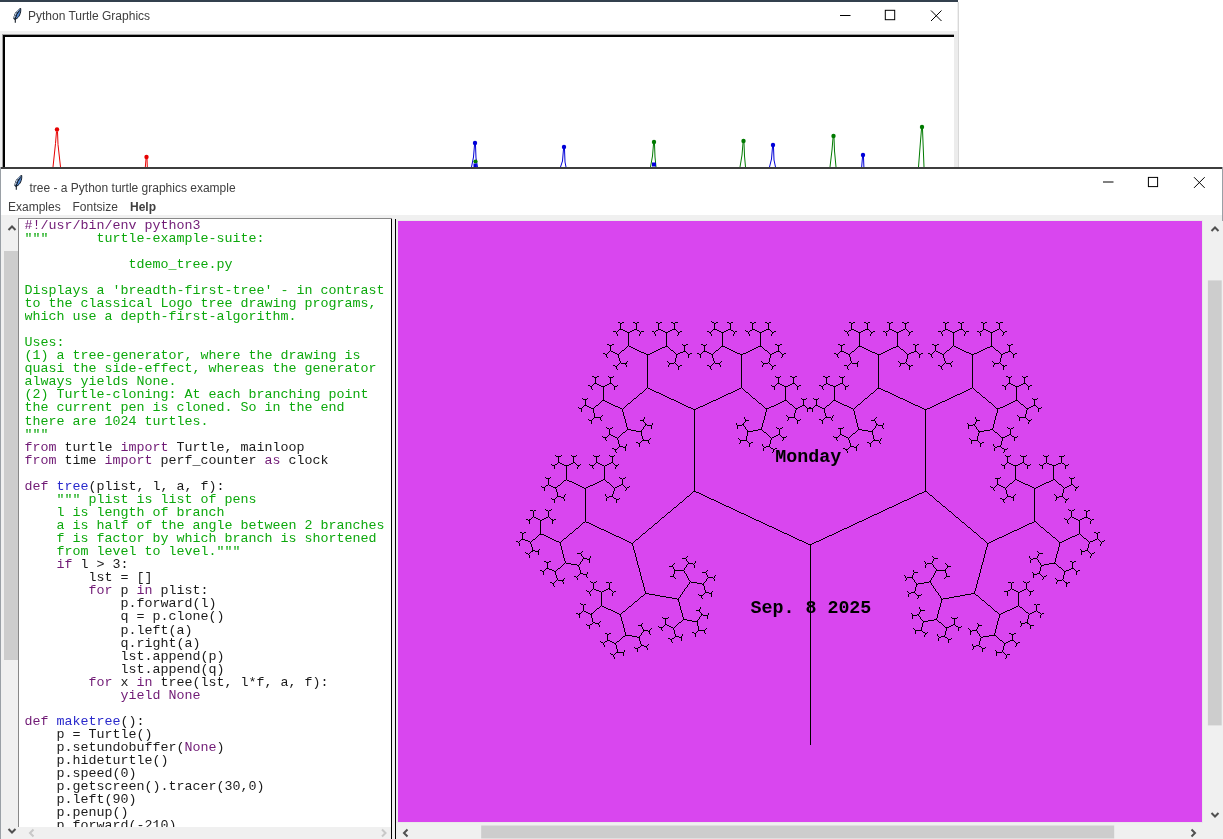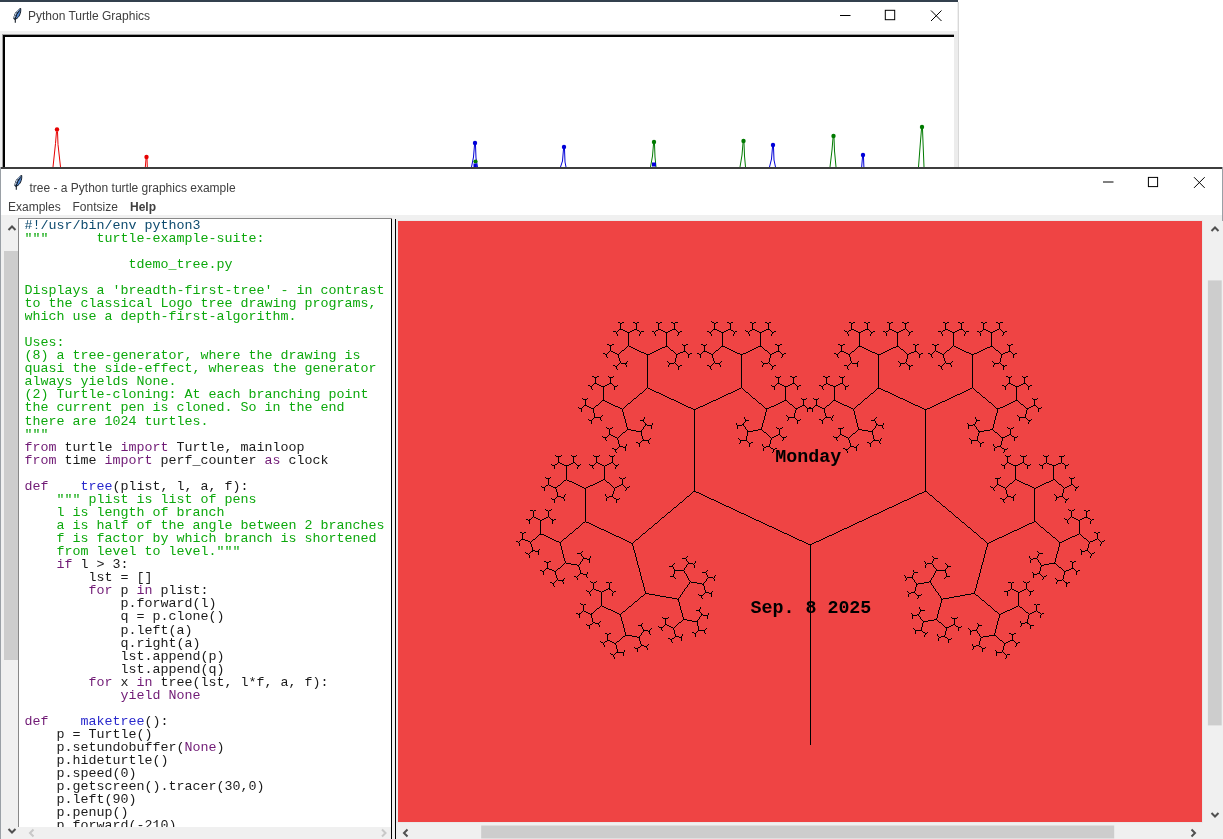--- a/index.html
+++ b/index.html
@@ -1,23 +1,23 @@
 <!DOCTYPE html>
 <html><head><meta charset="utf-8"><style>
 * { margin:0; padding:0; box-sizing:border-box; }
 body { width:1223px; height:839px; position:relative; overflow:hidden; background:#fff;
        font-family:"Liberation Sans", sans-serif; }
 .abs { position:absolute; }
 .code { font-family:"Liberation Mono", monospace; font-size:13.34px; line-height:13.07px;
         white-space:pre; color:#1a1a1a; letter-spacing:0; }
 .code i { font-style:normal; }
-.code i.c { color:#0c4a6e; }
+.code i.c { color:#701a75; }
 .code i.s { color:#0ca80c; }
 .code i.k { color:#701a75; }
-.code i.d { color:#2929cc;margin-left:24px; }
+.code i.d { color:#2929cc; }
 .cap { font-size:12px; color:#404040; }
 .sbtrack { background:#f0f0f0; }
 </style></head><body>
 
 <div class="abs" style="left:0;top:0;width:958px;height:167px;background:#f0f0f0;"></div>
 <div class="abs" style="left:0;top:0;width:958px;height:1.5px;background:#33404d;"></div>
 <div class="abs" style="left:0;top:1.5px;width:957px;height:29px;background:#fff;"></div>
 <div class="abs" style="left:11.5px;top:7.5px;"><svg width="10" height="15" viewBox="0 0 10 15">
 <path d="M8.7 0.4 C5.4 1.5 2.9 4.9 2.1 8.8 L1.9 11.0 C2.5 11.4 3.2 11.3 3.9 11.0 C7.0 9.6 9.2 5.2 8.7 0.4 Z" fill="#4f86d0" stroke="#141c26" stroke-width="1"></path>
 <path d="M7.6 2.4 C5.3 4.5 4.1 7.0 3.3 10.2 L3.3 14.8" stroke="#141c26" stroke-width="1.1" fill="none"></path>
@@ -100,21 +100,21 @@
 <div class="abs code" style="left:24.6px;top:218.6px;width:366px;height:608px;overflow:hidden;"><i class="c">#!/usr/bin/env python3</i>
 <i class="s">"""      turtle-example-suite:</i>
 
 <i class="s">             tdemo_tree.py</i>
 
 <i class="s">Displays a 'breadth-first-tree' - in contrast</i>
 <i class="s">to the classical Logo tree drawing programs,</i>
 <i class="s">which use a depth-first-algorithm.</i>
 
 <i class="s">Uses:</i>
-<i class="s">(8) a tree-generator, where the drawing is</i>
+<i class="s">(1) a tree-generator, where the drawing is</i>
 <i class="s">quasi the side-effect, whereas the generator</i>
 <i class="s">always yields None.</i>
 <i class="s">(2) Turtle-cloning: At each branching point</i>
 <i class="s">the current pen is cloned. So in the end</i>
 <i class="s">there are 1024 turtles.</i>
 <i class="s">"""</i>
 <i class="k">from</i> turtle <i class="k">import</i> Turtle, mainloop
 <i class="k">from</i> time <i class="k">import</i> perf_counter <i class="k">as</i> clock
 
 <i class="k">def</i> <i class="d">tree</i>(plist, l, a, f):
@@ -147,21 +147,21 @@
 <div class="abs" style="left:390.8px;top:219px;width:1.5px;height:620px;background:#000;"></div>
 <div class="abs" style="left:394.7px;top:219px;width:1.5px;height:620px;background:#000;"></div>
 
 <div class="abs sbtrack" style="left:20px;top:826.7px;width:370.8px;height:12.3px;"></div>
 <svg class="abs" style="left:20px;top:826.7px;" width="371" height="13">
 <polyline points="13.5,2.5 10,6 13.5,9.5" fill="none" stroke="#c8c8c8" stroke-width="2"></polyline>
 <polyline points="362,2.5 365.5,6 362,9.5" fill="none" stroke="#c8c8c8" stroke-width="2"></polyline>
 </svg>
 
 <div class="abs" style="left:396.2px;top:219.8px;width:807px;height:603px;background:#e9e9e9;"></div>
-<div class="abs" style="left:398.4px;top:221px;width:803.9px;height:600.6px;background:#ef4444;overflow:hidden;">
+<div class="abs" style="left:398.4px;top:221px;width:803.9px;height:600.6px;background:#d946ef;overflow:hidden;">
 <svg width="803.9" height="600.6" viewBox="398.4 221 803.9 600.6" style="position:absolute;left:0;top:0;">
 <path shape-rendering="crispEdges" d="M810.5 745.0L810.5 545.0M810.5 545.0L694.9 491.1M810.5 545.0L926.1 491.1M694.9 491.1L632.7 543.4M694.9 491.1L694.9 409.8M926.1 491.1L926.1 409.8M926.1 491.1L988.3 543.4M632.7 543.4L646.1 593.4M632.7 543.4L585.7 521.5M694.9 409.8L648.0 387.9M694.9 409.8L741.9 387.9M926.1 409.8L879.1 387.9M926.1 409.8L973.0 387.9M988.3 543.4L1035.3 521.5M988.3 543.4L974.9 593.4M646.1 593.4L678.6 599.2M646.1 593.4L620.8 614.6M585.7 521.5L560.4 542.7M585.7 521.5L585.7 488.4M648.0 387.9L622.7 409.2M648.0 387.9L648.0 354.9M741.9 387.9L741.9 354.9M741.9 387.9L767.2 409.2M879.1 387.9L853.8 409.2M879.1 387.9L879.1 354.9M973.0 387.9L973.0 354.9M973.0 387.9L998.3 409.2M1035.3 521.5L1035.3 488.4M1035.3 521.5L1060.6 542.7M974.9 593.4L1000.2 614.6M974.9 593.4L942.4 599.2M678.6 599.2L690.7 581.9M678.6 599.2L684.1 619.5M620.8 614.6L626.2 635.0M620.8 614.6L601.7 605.7M560.4 542.7L565.9 563.0M560.4 542.7L541.3 533.8M585.7 488.4L566.6 479.5M585.7 488.4L604.8 479.5M622.7 409.2L628.1 429.5M622.7 409.2L603.6 400.3M648.0 354.9L628.9 346.0M648.0 354.9L667.1 346.0M741.9 354.9L722.8 346.0M741.9 354.9L761.0 346.0M767.2 409.2L786.3 400.3M767.2 409.2L761.8 429.5M853.8 409.2L859.2 429.5M853.8 409.2L834.7 400.3M879.1 354.9L860.0 346.0M879.1 354.9L898.2 346.0M973.0 354.9L953.9 346.0M973.0 354.9L992.1 346.0M998.3 409.2L1017.4 400.3M998.3 409.2L992.9 429.5M1035.3 488.4L1016.2 479.5M1035.3 488.4L1054.4 479.5M1060.6 542.7L1079.7 533.8M1060.6 542.7L1055.1 563.0M1000.2 614.6L1019.3 605.7M1000.2 614.6L994.8 635.0M942.4 599.2L936.9 619.5M942.4 599.2L930.3 581.9M690.7 581.9L684.0 570.3M690.7 581.9L703.9 584.2M684.1 619.5L697.3 621.8M684.1 619.5L673.8 628.1M626.2 635.0L639.5 637.3M626.2 635.0L616.0 643.6M601.7 605.7L591.4 614.4M601.7 605.7L601.7 592.3M565.9 563.0L579.1 565.4M565.9 563.0L555.6 571.7M541.3 533.8L531.0 542.4M541.3 533.8L541.3 520.4M566.6 479.5L556.3 488.2M566.6 479.5L566.6 466.1M604.8 479.5L604.8 466.1M604.8 479.5L615.1 488.2M628.1 429.5L641.4 431.8M628.1 429.5L617.8 438.1M603.6 400.3L593.3 408.9M603.6 400.3L603.6 386.8M628.9 346.0L618.6 354.6M628.9 346.0L628.9 332.6M667.1 346.0L667.1 332.6M667.1 346.0L677.4 354.6M722.8 346.0L712.5 354.6M722.8 346.0L722.8 332.6M761.0 346.0L761.0 332.6M761.0 346.0L771.3 354.6M786.3 400.3L786.3 386.8M786.3 400.3L796.6 408.9M761.8 429.5L772.0 438.1M761.8 429.5L748.5 431.8M859.2 429.5L872.5 431.8M859.2 429.5L849.0 438.1M834.7 400.3L824.4 408.9M834.7 400.3L834.7 386.8M860.0 346.0L849.7 354.6M860.0 346.0L860.0 332.6M898.2 346.0L898.2 332.6M898.2 346.0L908.5 354.6M953.9 346.0L943.6 354.6M953.9 346.0L953.9 332.6M992.1 346.0L992.1 332.6M992.1 346.0L1002.4 354.6M1017.4 400.3L1017.4 386.8M1017.4 400.3L1027.7 408.9M992.9 429.5L1003.2 438.1M992.9 429.5L979.6 431.8M1016.2 479.5L1005.9 488.2M1016.2 479.5L1016.2 466.1M1054.4 479.5L1054.4 466.1M1054.4 479.5L1064.7 488.2M1079.7 533.8L1079.7 520.4M1079.7 533.8L1090.0 542.4M1055.1 563.0L1065.4 571.7M1055.1 563.0L1041.9 565.4M1019.3 605.7L1019.3 592.3M1019.3 605.7L1029.6 614.4M994.8 635.0L1005.0 643.6M994.8 635.0L981.5 637.3M936.9 619.5L947.2 628.1M936.9 619.5L923.7 621.8M930.3 581.9L917.1 584.2M930.3 581.9L937.0 570.3M684.0 570.3L675.5 571.0M684.0 570.3L688.9 563.3M703.9 584.2L708.8 577.2M703.9 584.2L706.1 592.5M697.3 621.8L702.2 614.8M697.3 621.8L699.5 630.1M673.8 628.1L676.0 636.4M673.8 628.1L666.0 624.5M639.5 637.3L644.4 630.3M639.5 637.3L641.7 645.6M616.0 643.6L618.2 651.9M616.0 643.6L608.2 640.0M591.4 614.4L593.6 622.6M591.4 614.4L583.7 610.8M601.7 592.3L593.9 588.7M601.7 592.3L609.5 588.7M579.1 565.4L584.0 558.4M579.1 565.4L581.3 573.6M555.6 571.7L557.8 579.9M555.6 571.7L547.8 568.1M531.0 542.4L533.3 550.7M531.0 542.4L523.3 538.8M541.3 520.4L533.6 516.8M541.3 520.4L549.1 516.8M556.3 488.2L558.6 496.4M556.3 488.2L548.6 484.5M566.6 466.1L558.9 462.5M566.6 466.1L574.4 462.5M604.8 466.1L597.0 462.5M604.8 466.1L612.6 462.5M615.1 488.2L622.8 484.5M615.1 488.2L612.9 496.4M641.4 431.8L646.3 424.8M641.4 431.8L643.6 440.1M617.8 438.1L620.1 446.4M617.8 438.1L610.1 434.5M593.3 408.9L595.5 417.2M593.3 408.9L585.6 405.3M603.6 386.8L595.8 383.2M603.6 386.8L611.3 383.2M618.6 354.6L620.8 362.9M618.6 354.6L610.9 351.0M628.9 332.6L621.1 329.0M628.9 332.6L636.7 329.0M667.1 332.6L659.3 329.0M667.1 332.6L674.8 329.0M677.4 354.6L685.1 351.0M677.4 354.6L675.1 362.9M712.5 354.6L714.8 362.9M712.5 354.6L704.8 351.0M722.8 332.6L715.1 329.0M722.8 332.6L730.6 329.0M761.0 332.6L753.2 329.0M761.0 332.6L768.7 329.0M771.3 354.6L779.0 351.0M771.3 354.6L769.1 362.9M786.3 386.8L778.5 383.2M786.3 386.8L794.1 383.2M796.6 408.9L804.3 405.3M796.6 408.9L794.4 417.2M772.0 438.1L779.8 434.5M772.0 438.1L769.8 446.4M748.5 431.8L746.3 440.1M748.5 431.8L743.6 424.8M872.5 431.8L877.4 424.8M872.5 431.8L874.7 440.1M849.0 438.1L851.2 446.4M849.0 438.1L841.2 434.5M824.4 408.9L826.6 417.2M824.4 408.9L816.7 405.3M834.7 386.8L826.9 383.2M834.7 386.8L842.5 383.2M849.7 354.6L851.9 362.9M849.7 354.6L842.0 351.0M860.0 332.6L852.3 329.0M860.0 332.6L867.8 329.0M898.2 332.6L890.4 329.0M898.2 332.6L905.9 329.0M908.5 354.6L916.2 351.0M908.5 354.6L906.2 362.9M943.6 354.6L945.9 362.9M943.6 354.6L935.9 351.0M953.9 332.6L946.2 329.0M953.9 332.6L961.7 329.0M992.1 332.6L984.3 329.0M992.1 332.6L999.9 329.0M1002.4 354.6L1010.1 351.0M1002.4 354.6L1000.2 362.9M1017.4 386.8L1009.7 383.2M1017.4 386.8L1025.2 383.2M1027.7 408.9L1035.4 405.3M1027.7 408.9L1025.5 417.2M1003.2 438.1L1010.9 434.5M1003.2 438.1L1000.9 446.4M979.6 431.8L977.4 440.1M979.6 431.8L974.7 424.8M1005.9 488.2L1008.1 496.4M1005.9 488.2L998.2 484.5M1016.2 466.1L1008.4 462.5M1016.2 466.1L1024.0 462.5M1054.4 466.1L1046.6 462.5M1054.4 466.1L1062.1 462.5M1064.7 488.2L1072.4 484.5M1064.7 488.2L1062.4 496.4M1079.7 520.4L1071.9 516.8M1079.7 520.4L1087.4 516.8M1090.0 542.4L1097.7 538.8M1090.0 542.4L1087.7 550.7M1065.4 571.7L1073.2 568.1M1065.4 571.7L1063.2 579.9M1041.9 565.4L1039.7 573.6M1041.9 565.4L1037.0 558.4M1019.3 592.3L1011.5 588.7M1019.3 592.3L1027.1 588.7M1029.6 614.4L1037.3 610.8M1029.6 614.4L1027.4 622.6M1005.0 643.6L1012.8 640.0M1005.0 643.6L1002.8 651.9M981.5 637.3L979.3 645.6M981.5 637.3L976.6 630.3M947.2 628.1L955.0 624.5M947.2 628.1L945.0 636.4M923.7 621.8L921.5 630.1M923.7 621.8L918.8 614.8M917.1 584.2L914.9 592.5M917.1 584.2L912.2 577.2M937.0 570.3L932.1 563.3M937.0 570.3L945.5 571.0M675.5 571.0L673.6 576.1M675.5 571.0L672.7 566.3M688.9 563.3L686.2 558.5M688.9 563.3L694.3 564.2M708.8 577.2L706.1 572.5M708.8 577.2L714.2 578.2M706.1 592.5L711.5 593.4M706.1 592.5L702.0 596.0M702.2 614.8L699.5 610.1M702.2 614.8L707.6 615.8M699.5 630.1L704.9 631.0M699.5 630.1L695.3 633.6M676.0 636.4L681.4 637.3M676.0 636.4L671.8 639.9M666.0 624.5L661.9 628.0M666.0 624.5L666.0 619.0M644.4 630.3L641.6 625.6M644.4 630.3L649.7 631.3M641.7 645.6L647.0 646.5M641.7 645.6L637.5 649.1M618.2 651.9L623.5 652.8M618.2 651.9L614.0 655.4M608.2 640.0L604.0 643.5M608.2 640.0L608.2 634.5M593.6 622.6L599.0 623.6M593.6 622.6L589.5 626.2M583.7 610.8L579.5 614.3M583.7 610.8L583.7 605.3M593.9 588.7L589.8 592.2M593.9 588.7L593.9 583.2M609.5 588.7L609.5 583.2M609.5 588.7L613.6 592.2M584.0 558.4L581.3 553.6M584.0 558.4L589.4 559.3M581.3 573.6L586.7 574.6M581.3 573.6L577.1 577.1M557.8 579.9L563.2 580.9M557.8 579.9L553.6 583.4M547.8 568.1L543.6 571.6M547.8 568.1L547.8 562.6M533.3 550.7L538.6 551.6M533.3 550.7L529.1 554.2M523.3 538.8L519.1 542.3M523.3 538.8L523.3 533.4M533.6 516.8L529.4 520.3M533.6 516.8L533.6 511.3M549.1 516.8L549.1 511.3M549.1 516.8L553.3 520.3M558.6 496.4L563.9 497.4M558.6 496.4L554.4 499.9M548.6 484.5L544.4 488.1M548.6 484.5L548.6 479.1M558.9 462.5L554.7 466.0M558.9 462.5L558.9 457.0M574.4 462.5L574.4 457.0M574.4 462.5L578.6 466.0M597.0 462.5L592.9 466.0M597.0 462.5L597.0 457.0M612.6 462.5L612.6 457.0M612.6 462.5L616.7 466.0M622.8 484.5L622.8 479.1M622.8 484.5L627.0 488.1M612.9 496.4L617.1 499.9M612.9 496.4L607.5 497.4M646.3 424.8L643.5 420.1M646.3 424.8L651.6 425.8M643.6 440.1L648.9 441.1M643.6 440.1L639.4 443.6M620.1 446.4L625.4 447.4M620.1 446.4L615.9 449.9M610.1 434.5L605.9 438.0M610.1 434.5L610.1 429.1M595.5 417.2L600.9 418.1M595.5 417.2L591.3 420.7M585.6 405.3L581.4 408.8M585.6 405.3L585.6 399.8M595.8 383.2L591.7 386.7M595.8 383.2L595.8 377.8M611.3 383.2L611.3 377.8M611.3 383.2L615.5 386.7M620.8 362.9L626.2 363.8M620.8 362.9L616.6 366.4M610.9 351.0L606.7 354.5M610.9 351.0L610.9 345.6M621.1 329.0L617.0 332.5M621.1 329.0L621.1 323.5M636.7 329.0L636.7 323.5M636.7 329.0L640.8 332.5M659.3 329.0L655.1 332.5M659.3 329.0L659.3 323.5M674.8 329.0L674.8 323.5M674.8 329.0L679.0 332.5M685.1 351.0L685.1 345.6M685.1 351.0L689.3 354.5M675.1 362.9L679.3 366.4M675.1 362.9L669.8 363.8M714.8 362.9L720.1 363.8M714.8 362.9L710.6 366.4M704.8 351.0L700.6 354.5M704.8 351.0L704.8 345.6M715.1 329.0L710.9 332.5M715.1 329.0L715.1 323.5M730.6 329.0L730.6 323.5M730.6 329.0L734.8 332.5M753.2 329.0L749.1 332.5M753.2 329.0L753.2 323.5M768.7 329.0L768.7 323.5M768.7 329.0L772.9 332.5M779.0 351.0L779.0 345.6M779.0 351.0L783.2 354.5M769.1 362.9L773.2 366.4M769.1 362.9L763.7 363.8M778.5 383.2L774.4 386.7M778.5 383.2L778.5 377.8M794.1 383.2L794.1 377.8M794.1 383.2L798.2 386.7M804.3 405.3L804.3 399.8M804.3 405.3L808.5 408.8M794.4 417.2L798.5 420.7M794.4 417.2L789.0 418.1M779.8 434.5L779.8 429.1M779.8 434.5L784.0 438.0M769.8 446.4L774.0 449.9M769.8 446.4L764.5 447.4M746.3 440.1L750.5 443.6M746.3 440.1L741.0 441.1M743.6 424.8L738.3 425.8M743.6 424.8L746.4 420.1M877.4 424.8L874.6 420.1M877.4 424.8L882.7 425.8M874.7 440.1L880.0 441.1M874.7 440.1L870.5 443.6M851.2 446.4L856.5 447.4M851.2 446.4L847.0 449.9M841.2 434.5L837.0 438.0M841.2 434.5L841.2 429.1M826.6 417.2L832.0 418.1M826.6 417.2L822.5 420.7M816.7 405.3L812.5 408.8M816.7 405.3L816.7 399.8M826.9 383.2L822.8 386.7M826.9 383.2L826.9 377.8M842.5 383.2L842.5 377.8M842.5 383.2L846.6 386.7M851.9 362.9L857.3 363.8M851.9 362.9L847.8 366.4M842.0 351.0L837.8 354.5M842.0 351.0L842.0 345.6M852.3 329.0L848.1 332.5M852.3 329.0L852.3 323.5M867.8 329.0L867.8 323.5M867.8 329.0L871.9 332.5M890.4 329.0L886.2 332.5M890.4 329.0L890.4 323.5M905.9 329.0L905.9 323.5M905.9 329.0L910.1 332.5M916.2 351.0L916.2 345.6M916.2 351.0L920.4 354.5M906.2 362.9L910.4 366.4M906.2 362.9L900.9 363.8M945.9 362.9L951.2 363.8M945.9 362.9L941.7 366.4M935.9 351.0L931.7 354.5M935.9 351.0L935.9 345.6M946.2 329.0L942.0 332.5M946.2 329.0L946.2 323.5M961.7 329.0L961.7 323.5M961.7 329.0L965.9 332.5M984.3 329.0L980.2 332.5M984.3 329.0L984.3 323.5M999.9 329.0L999.9 323.5M999.9 329.0L1004.0 332.5M1010.1 351.0L1010.1 345.6M1010.1 351.0L1014.3 354.5M1000.2 362.9L1004.4 366.4M1000.2 362.9L994.8 363.8M1009.7 383.2L1005.5 386.7M1009.7 383.2L1009.7 377.8M1025.2 383.2L1025.2 377.8M1025.2 383.2L1029.3 386.7M1035.4 405.3L1035.4 399.8M1035.4 405.3L1039.6 408.8M1025.5 417.2L1029.7 420.7M1025.5 417.2L1020.1 418.1M1010.9 434.5L1010.9 429.1M1010.9 434.5L1015.1 438.0M1000.9 446.4L1005.1 449.9M1000.9 446.4L995.6 447.4M977.4 440.1L981.6 443.6M977.4 440.1L972.1 441.1M974.7 424.8L969.4 425.8M974.7 424.8L977.5 420.1M1008.1 496.4L1013.5 497.4M1008.1 496.4L1003.9 499.9M998.2 484.5L994.0 488.1M998.2 484.5L998.2 479.1M1008.4 462.5L1004.3 466.0M1008.4 462.5L1008.4 457.0M1024.0 462.5L1024.0 457.0M1024.0 462.5L1028.1 466.0M1046.6 462.5L1042.4 466.0M1046.6 462.5L1046.6 457.0M1062.1 462.5L1062.1 457.0M1062.1 462.5L1066.3 466.0M1072.4 484.5L1072.4 479.1M1072.4 484.5L1076.6 488.1M1062.4 496.4L1066.6 499.9M1062.4 496.4L1057.1 497.4M1071.9 516.8L1067.7 520.3M1071.9 516.8L1071.9 511.3M1087.4 516.8L1087.4 511.3M1087.4 516.8L1091.6 520.3M1097.7 538.8L1097.7 533.4M1097.7 538.8L1101.9 542.3M1087.7 550.7L1091.9 554.2M1087.7 550.7L1082.4 551.6M1073.2 568.1L1073.2 562.6M1073.2 568.1L1077.4 571.6M1063.2 579.9L1067.4 583.4M1063.2 579.9L1057.8 580.9M1039.7 573.6L1043.9 577.1M1039.7 573.6L1034.3 574.6M1037.0 558.4L1031.6 559.3M1037.0 558.4L1039.7 553.6M1011.5 588.7L1007.4 592.2M1011.5 588.7L1011.5 583.2M1027.1 588.7L1027.1 583.2M1027.1 588.7L1031.2 592.2M1037.3 610.8L1037.3 605.3M1037.3 610.8L1041.5 614.3M1027.4 622.6L1031.5 626.2M1027.4 622.6L1022.0 623.6M1012.8 640.0L1012.8 634.5M1012.8 640.0L1017.0 643.5M1002.8 651.9L1007.0 655.4M1002.8 651.9L997.5 652.8M979.3 645.6L983.5 649.1M979.3 645.6L974.0 646.5M976.6 630.3L971.3 631.3M976.6 630.3L979.4 625.6M955.0 624.5L955.0 619.0M955.0 624.5L959.1 628.0M945.0 636.4L949.2 639.9M945.0 636.4L939.6 637.3M921.5 630.1L925.7 633.6M921.5 630.1L916.1 631.0M918.8 614.8L913.4 615.8M918.8 614.8L921.5 610.1M914.9 592.5L919.0 596.0M914.9 592.5L909.5 593.4M912.2 577.2L906.8 578.2M912.2 577.2L914.9 572.5M932.1 563.3L926.7 564.2M932.1 563.3L934.8 558.5M945.5 571.0L948.3 566.3M945.5 571.0L947.4 576.1M673.6 576.1L676.1 578.6M673.6 576.1L670.1 576.4M672.7 566.3L669.3 566.6M672.7 566.3L674.7 563.4M686.2 558.5L682.7 558.8M686.2 558.5L688.2 555.7M694.3 564.2L696.3 561.4M694.3 564.2L695.2 567.6M706.1 572.5L702.6 572.8M706.1 572.5L708.1 569.6M714.2 578.2L716.2 575.3M714.2 578.2L715.1 581.5M711.5 593.4L713.5 590.6M711.5 593.4L712.4 596.8M702.0 596.0L702.9 599.4M702.0 596.0L698.8 594.5M699.5 610.1L696.0 610.4M699.5 610.1L701.5 607.2M707.6 615.8L709.6 612.9M707.6 615.8L708.5 619.1M704.9 631.0L706.9 628.2M704.9 631.0L705.8 634.4M695.3 633.6L696.2 637.0M695.3 633.6L692.2 632.1M681.4 637.3L683.4 634.5M681.4 637.3L682.3 640.7M671.8 639.9L672.7 643.3M671.8 639.9L668.7 638.4M661.9 628.0L662.8 631.4M661.9 628.0L658.7 626.5M666.0 619.0L662.9 617.6M666.0 619.0L669.2 617.6M641.6 625.6L638.2 625.9M641.6 625.6L643.6 622.7M649.7 631.3L651.7 628.4M649.7 631.3L650.6 634.6M647.0 646.5L649.0 643.7M647.0 646.5L647.9 649.9M637.5 649.1L638.4 652.5M637.5 649.1L634.3 647.6M623.5 652.8L625.5 650.0M623.5 652.8L624.4 656.2M614.0 655.4L614.9 658.8M614.0 655.4L610.8 653.9M604.0 643.5L604.9 646.9M604.0 643.5L600.9 642.0M608.2 634.5L605.0 633.1M608.2 634.5L611.3 633.1M599.0 623.6L601.0 620.7M599.0 623.6L599.9 627.0M589.5 626.2L590.4 629.5M589.5 626.2L586.3 624.7M579.5 614.3L580.4 617.6M579.5 614.3L576.3 612.8M583.7 605.3L580.5 603.8M583.7 605.3L586.8 603.8M589.8 592.2L590.7 595.6M589.8 592.2L586.6 590.7M593.9 583.2L590.8 581.8M593.9 583.2L597.1 581.8M609.5 583.2L606.3 581.8M609.5 583.2L612.6 581.8M613.6 592.2L616.8 590.7M613.6 592.2L612.7 595.6M581.3 553.6L577.8 553.9M581.3 553.6L583.3 550.8M589.4 559.3L591.4 556.5M589.4 559.3L590.3 562.7M586.7 574.6L588.7 571.7M586.7 574.6L587.6 577.9M577.1 577.1L578.0 580.5M577.1 577.1L574.0 575.7M563.2 580.9L565.2 578.0M563.2 580.9L564.1 584.2M553.6 583.4L554.5 586.8M553.6 583.4L550.5 582.0M543.6 571.6L544.5 574.9M543.6 571.6L540.5 570.1M547.8 562.6L544.7 561.1M547.8 562.6L551.0 561.1M538.6 551.6L540.6 548.8M538.6 551.6L539.5 555.0M529.1 554.2L530.0 557.6M529.1 554.2L525.9 552.7M519.1 542.3L520.0 545.7M519.1 542.3L516.0 540.8M523.3 533.4L520.1 531.9M523.3 533.4L526.4 531.9M529.4 520.3L530.3 523.6M529.4 520.3L526.2 518.8M533.6 511.3L530.4 509.8M533.6 511.3L536.7 509.8M549.1 511.3L545.9 509.8M549.1 511.3L552.2 509.8M553.3 520.3L556.4 518.8M553.3 520.3L552.4 523.6M563.9 497.4L565.9 494.5M563.9 497.4L564.8 500.7M554.4 499.9L555.3 503.3M554.4 499.9L551.2 498.5M544.4 488.1L545.3 491.4M544.4 488.1L541.3 486.6M548.6 479.1L545.4 477.6M548.6 479.1L551.7 477.6M554.7 466.0L555.6 469.4M554.7 466.0L551.5 464.5M558.9 457.0L555.7 455.6M558.9 457.0L562.0 455.6M574.4 457.0L571.2 455.6M574.4 457.0L577.5 455.6M578.6 466.0L581.7 464.5M578.6 466.0L577.7 469.4M592.9 466.0L593.8 469.4M592.9 466.0L589.7 464.5M597.0 457.0L593.9 455.6M597.0 457.0L600.2 455.6M612.6 457.0L609.4 455.6M612.6 457.0L615.7 455.6M616.7 466.0L619.9 464.5M616.7 466.0L615.8 469.4M622.8 479.1L619.7 477.6M622.8 479.1L626.0 477.6M627.0 488.1L630.2 486.6M627.0 488.1L626.1 491.4M617.1 499.9L620.2 498.5M617.1 499.9L616.2 503.3M607.5 497.4L606.6 500.7M607.5 497.4L605.5 494.5M643.5 420.1L640.1 420.4M643.5 420.1L645.5 417.3M651.6 425.8L653.6 422.9M651.6 425.8L652.5 429.1M648.9 441.1L650.9 438.2M648.9 441.1L649.8 444.4M639.4 443.6L640.3 447.0M639.4 443.6L636.2 442.1M625.4 447.4L627.4 444.5M625.4 447.4L626.3 450.7M615.9 449.9L616.8 453.3M615.9 449.9L612.7 448.4M605.9 438.0L606.8 441.4M605.9 438.0L602.8 436.6M610.1 429.1L606.9 427.6M610.1 429.1L613.2 427.6M600.9 418.1L602.9 415.3M600.9 418.1L601.8 421.5M591.3 420.7L592.2 424.0M591.3 420.7L588.2 419.2M581.4 408.8L582.3 412.1M581.4 408.8L578.2 407.3M585.6 399.8L582.4 398.4M585.6 399.8L588.7 398.4M591.7 386.7L592.6 390.1M591.7 386.7L588.5 385.3M595.8 377.8L592.7 376.3M595.8 377.8L599.0 376.3M611.3 377.8L608.2 376.3M611.3 377.8L614.5 376.3M615.5 386.7L618.7 385.3M615.5 386.7L614.6 390.1M626.2 363.8L628.2 361.0M626.2 363.8L627.1 367.2M616.6 366.4L617.5 369.8M616.6 366.4L613.5 364.9M606.7 354.5L607.6 357.9M606.7 354.5L603.5 353.1M610.9 345.6L607.7 344.1M610.9 345.6L614.0 344.1M617.0 332.5L617.9 335.8M617.0 332.5L613.8 331.0M621.1 323.5L618.0 322.0M621.1 323.5L624.3 322.0M636.7 323.5L633.5 322.0M636.7 323.5L639.8 322.0M640.8 332.5L644.0 331.0M640.8 332.5L639.9 335.8M655.1 332.5L656.0 335.8M655.1 332.5L652.0 331.0M659.3 323.5L656.2 322.0M659.3 323.5L662.5 322.0M674.8 323.5L671.7 322.0M674.8 323.5L678.0 322.0M679.0 332.5L682.2 331.0M679.0 332.5L678.1 335.8M685.1 345.6L682.0 344.1M685.1 345.6L688.3 344.1M689.3 354.5L692.4 353.1M689.3 354.5L688.4 357.9M679.3 366.4L682.5 364.9M679.3 366.4L678.4 369.8M669.8 363.8L668.9 367.2M669.8 363.8L667.8 361.0M720.1 363.8L722.1 361.0M720.1 363.8L721.0 367.2M710.6 366.4L711.5 369.8M710.6 366.4L707.4 364.9M700.6 354.5L701.5 357.9M700.6 354.5L697.4 353.1M704.8 345.6L701.6 344.1M704.8 345.6L707.9 344.1M710.9 332.5L711.8 335.8M710.9 332.5L707.7 331.0M715.1 323.5L711.9 322.0M715.1 323.5L718.2 322.0M730.6 323.5L727.4 322.0M730.6 323.5L733.7 322.0M734.8 332.5L737.9 331.0M734.8 332.5L733.9 335.8M749.1 332.5L750.0 335.8M749.1 332.5L745.9 331.0M753.2 323.5L750.1 322.0M753.2 323.5L756.4 322.0M768.7 323.5L765.6 322.0M768.7 323.5L771.9 322.0M772.9 332.5L776.1 331.0M772.9 332.5L772.0 335.8M779.0 345.6L775.9 344.1M779.0 345.6L782.2 344.1M783.2 354.5L786.4 353.1M783.2 354.5L782.3 357.9M773.2 366.4L776.4 364.9M773.2 366.4L772.3 369.8M763.7 363.8L762.8 367.2M763.7 363.8L761.7 361.0M774.4 386.7L775.3 390.1M774.4 386.7L771.2 385.3M778.5 377.8L775.4 376.3M778.5 377.8L781.7 376.3M794.1 377.8L790.9 376.3M794.1 377.8L797.2 376.3M798.2 386.7L801.4 385.3M798.2 386.7L797.3 390.1M804.3 399.8L801.2 398.4M804.3 399.8L807.5 398.4M808.5 408.8L811.7 407.3M808.5 408.8L807.6 412.1M798.5 420.7L801.7 419.2M798.5 420.7L797.6 424.0M789.0 418.1L788.1 421.5M789.0 418.1L787.0 415.3M779.8 429.1L776.7 427.6M779.8 429.1L783.0 427.6M784.0 438.0L787.1 436.6M784.0 438.0L783.1 441.4M774.0 449.9L777.2 448.4M774.0 449.9L773.1 453.3M764.5 447.4L763.6 450.7M764.5 447.4L762.5 444.5M750.5 443.6L753.7 442.1M750.5 443.6L749.6 447.0M741.0 441.1L740.1 444.4M741.0 441.1L739.0 438.2M738.3 425.8L737.4 429.1M738.3 425.8L736.3 422.9M746.4 420.1L744.4 417.3M746.4 420.1L749.8 420.4M874.6 420.1L871.2 420.4M874.6 420.1L876.6 417.3M882.7 425.8L884.7 422.9M882.7 425.8L883.6 429.1M880.0 441.1L882.0 438.2M880.0 441.1L880.9 444.4M870.5 443.6L871.4 447.0M870.5 443.6L867.3 442.1M856.5 447.4L858.5 444.5M856.5 447.4L857.4 450.7M847.0 449.9L847.9 453.3M847.0 449.9L843.8 448.4M837.0 438.0L837.9 441.4M837.0 438.0L833.9 436.6M841.2 429.1L838.0 427.6M841.2 429.1L844.3 427.6M832.0 418.1L834.0 415.3M832.0 418.1L832.9 421.5M822.5 420.7L823.4 424.0M822.5 420.7L819.3 419.2M812.5 408.8L813.4 412.1M812.5 408.8L809.3 407.3M816.7 399.8L813.5 398.4M816.7 399.8L819.8 398.4M822.8 386.7L823.7 390.1M822.8 386.7L819.6 385.3M826.9 377.8L823.8 376.3M826.9 377.8L830.1 376.3M842.5 377.8L839.3 376.3M842.5 377.8L845.6 376.3M846.6 386.7L849.8 385.3M846.6 386.7L845.7 390.1M857.3 363.8L859.3 361.0M857.3 363.8L858.2 367.2M847.8 366.4L848.7 369.8M847.8 366.4L844.6 364.9M837.8 354.5L838.7 357.9M837.8 354.5L834.6 353.1M842.0 345.6L838.8 344.1M842.0 345.6L845.1 344.1M848.1 332.5L849.0 335.8M848.1 332.5L844.9 331.0M852.3 323.5L849.1 322.0M852.3 323.5L855.4 322.0M867.8 323.5L864.6 322.0M867.8 323.5L870.9 322.0M871.9 332.5L875.1 331.0M871.9 332.5L871.0 335.8M886.2 332.5L887.1 335.8M886.2 332.5L883.1 331.0M890.4 323.5L887.3 322.0M890.4 323.5L893.6 322.0M905.9 323.5L902.8 322.0M905.9 323.5L909.1 322.0M910.1 332.5L913.3 331.0M910.1 332.5L909.2 335.8M916.2 345.6L913.1 344.1M916.2 345.6L919.4 344.1M920.4 354.5L923.6 353.1M920.4 354.5L919.5 357.9M910.4 366.4L913.6 364.9M910.4 366.4L909.5 369.8M900.9 363.8L900.0 367.2M900.9 363.8L898.9 361.0M951.2 363.8L953.2 361.0M951.2 363.8L952.1 367.2M941.7 366.4L942.6 369.8M941.7 366.4L938.5 364.9M931.7 354.5L932.6 357.9M931.7 354.5L928.6 353.1M935.9 345.6L932.7 344.1M935.9 345.6L939.0 344.1M942.0 332.5L942.9 335.8M942.0 332.5L938.8 331.0M946.2 323.5L943.0 322.0M946.2 323.5L949.3 322.0M961.7 323.5L958.5 322.0M961.7 323.5L964.8 322.0M965.9 332.5L969.0 331.0M965.9 332.5L965.0 335.8M980.2 332.5L981.1 335.8M980.2 332.5L977.0 331.0M984.3 323.5L981.2 322.0M984.3 323.5L987.5 322.0M999.9 323.5L996.7 322.0M999.9 323.5L1003.0 322.0M1004.0 332.5L1007.2 331.0M1004.0 332.5L1003.1 335.8M1010.1 345.6L1007.0 344.1M1010.1 345.6L1013.3 344.1M1014.3 354.5L1017.5 353.1M1014.3 354.5L1013.4 357.9M1004.4 366.4L1007.5 364.9M1004.4 366.4L1003.5 369.8M994.8 363.8L993.9 367.2M994.8 363.8L992.8 361.0M1005.5 386.7L1006.4 390.1M1005.5 386.7L1002.3 385.3M1009.7 377.8L1006.5 376.3M1009.7 377.8L1012.8 376.3M1025.2 377.8L1022.0 376.3M1025.2 377.8L1028.3 376.3M1029.3 386.7L1032.5 385.3M1029.3 386.7L1028.4 390.1M1035.4 399.8L1032.3 398.4M1035.4 399.8L1038.6 398.4M1039.6 408.8L1042.8 407.3M1039.6 408.8L1038.7 412.1M1029.7 420.7L1032.8 419.2M1029.7 420.7L1028.8 424.0M1020.1 418.1L1019.2 421.5M1020.1 418.1L1018.1 415.3M1010.9 429.1L1007.8 427.6M1010.9 429.1L1014.1 427.6M1015.1 438.0L1018.2 436.6M1015.1 438.0L1014.2 441.4M1005.1 449.9L1008.3 448.4M1005.1 449.9L1004.2 453.3M995.6 447.4L994.7 450.7M995.6 447.4L993.6 444.5M981.6 443.6L984.8 442.1M981.6 443.6L980.7 447.0M972.1 441.1L971.2 444.4M972.1 441.1L970.1 438.2M969.4 425.8L968.5 429.1M969.4 425.8L967.4 422.9M977.5 420.1L975.5 417.3M977.5 420.1L980.9 420.4M1013.5 497.4L1015.5 494.5M1013.5 497.4L1014.4 500.7M1003.9 499.9L1004.8 503.3M1003.9 499.9L1000.8 498.5M994.0 488.1L994.9 491.4M994.0 488.1L990.8 486.6M998.2 479.1L995.0 477.6M998.2 479.1L1001.3 477.6M1004.3 466.0L1005.2 469.4M1004.3 466.0L1001.1 464.5M1008.4 457.0L1005.3 455.6M1008.4 457.0L1011.6 455.6M1024.0 457.0L1020.8 455.6M1024.0 457.0L1027.1 455.6M1028.1 466.0L1031.3 464.5M1028.1 466.0L1027.2 469.4M1042.4 466.0L1043.3 469.4M1042.4 466.0L1039.3 464.5M1046.6 457.0L1043.5 455.6M1046.6 457.0L1049.8 455.6M1062.1 457.0L1059.0 455.6M1062.1 457.0L1065.3 455.6M1066.3 466.0L1069.5 464.5M1066.3 466.0L1065.4 469.4M1072.4 479.1L1069.3 477.6M1072.4 479.1L1075.6 477.6M1076.6 488.1L1079.7 486.6M1076.6 488.1L1075.7 491.4M1066.6 499.9L1069.8 498.5M1066.6 499.9L1065.7 503.3M1057.1 497.4L1056.2 500.7M1057.1 497.4L1055.1 494.5M1067.7 520.3L1068.6 523.6M1067.7 520.3L1064.6 518.8M1071.9 511.3L1068.8 509.8M1071.9 511.3L1075.1 509.8M1087.4 511.3L1084.3 509.8M1087.4 511.3L1090.6 509.8M1091.6 520.3L1094.8 518.8M1091.6 520.3L1090.7 523.6M1097.7 533.4L1094.6 531.9M1097.7 533.4L1100.9 531.9M1101.9 542.3L1105.0 540.8M1101.9 542.3L1101.0 545.7M1091.9 554.2L1095.1 552.7M1091.9 554.2L1091.0 557.6M1082.4 551.6L1081.5 555.0M1082.4 551.6L1080.4 548.8M1073.2 562.6L1070.0 561.1M1073.2 562.6L1076.3 561.1M1077.4 571.6L1080.5 570.1M1077.4 571.6L1076.5 574.9M1067.4 583.4L1070.5 582.0M1067.4 583.4L1066.5 586.8M1057.8 580.9L1056.9 584.2M1057.8 580.9L1055.8 578.0M1043.9 577.1L1047.0 575.7M1043.9 577.1L1043.0 580.5M1034.3 574.6L1033.4 577.9M1034.3 574.6L1032.3 571.7M1031.6 559.3L1030.7 562.7M1031.6 559.3L1029.6 556.5M1039.7 553.6L1037.7 550.8M1039.7 553.6L1043.2 553.9M1007.4 592.2L1008.3 595.6M1007.4 592.2L1004.2 590.7M1011.5 583.2L1008.4 581.8M1011.5 583.2L1014.7 581.8M1027.1 583.2L1023.9 581.8M1027.1 583.2L1030.2 581.8M1031.2 592.2L1034.4 590.7M1031.2 592.2L1030.3 595.6M1037.3 605.3L1034.2 603.8M1037.3 605.3L1040.5 603.8M1041.5 614.3L1044.7 612.8M1041.5 614.3L1040.6 617.6M1031.5 626.2L1034.7 624.7M1031.5 626.2L1030.6 629.5M1022.0 623.6L1021.1 627.0M1022.0 623.6L1020.0 620.7M1012.8 634.5L1009.7 633.1M1012.8 634.5L1016.0 633.1M1017.0 643.5L1020.1 642.0M1017.0 643.5L1016.1 646.9M1007.0 655.4L1010.2 653.9M1007.0 655.4L1006.1 658.8M997.5 652.8L996.6 656.2M997.5 652.8L995.5 650.0M983.5 649.1L986.7 647.6M983.5 649.1L982.6 652.5M974.0 646.5L973.1 649.9M974.0 646.5L972.0 643.7M971.3 631.3L970.4 634.6M971.3 631.3L969.3 628.4M979.4 625.6L977.4 622.7M979.4 625.6L982.8 625.9M955.0 619.0L951.8 617.6M955.0 619.0L958.1 617.6M959.1 628.0L962.3 626.5M959.1 628.0L958.2 631.4M949.2 639.9L952.3 638.4M949.2 639.9L948.3 643.3M939.6 637.3L938.7 640.7M939.6 637.3L937.6 634.5M925.7 633.6L928.8 632.1M925.7 633.6L924.8 637.0M916.1 631.0L915.2 634.4M916.1 631.0L914.1 628.2M913.4 615.8L912.5 619.1M913.4 615.8L911.4 612.9M921.5 610.1L919.5 607.2M921.5 610.1L925.0 610.4M919.0 596.0L922.2 594.5M919.0 596.0L918.1 599.4M909.5 593.4L908.6 596.8M909.5 593.4L907.5 590.6M906.8 578.2L905.9 581.5M906.8 578.2L904.8 575.3M914.9 572.5L912.9 569.6M914.9 572.5L918.4 572.8M926.7 564.2L925.8 567.6M926.7 564.2L924.7 561.4M934.8 558.5L932.8 555.7M934.8 558.5L938.3 558.8M948.3 566.3L946.3 563.4M948.3 566.3L951.7 566.6M947.4 576.1L950.9 576.4M947.4 576.1L944.9 578.6" stroke="#000" stroke-width="1" fill="none"></path>
 <text x="808.7" y="462.4" font-family="Liberation Mono, monospace" font-size="18.34px" font-weight="bold" text-anchor="middle" fill="#000">Monday</text>
 <text x="811.3" y="612.6" font-family="Liberation Mono, monospace" font-size="18.34px" font-weight="bold" text-anchor="middle" fill="#000">Sep. 8 2025</text>
 </svg>
 </div>
 
 <div class="abs sbtrack" style="left:1205.6px;top:221px;width:17.4px;height:603px;"></div>
 <svg class="abs" style="left:1205.6px;top:221px;" width="18" height="603">
 <polyline points="5.5,10 9,6.5 12.5,10" fill="none" stroke="#505050" stroke-width="2"></polyline>

